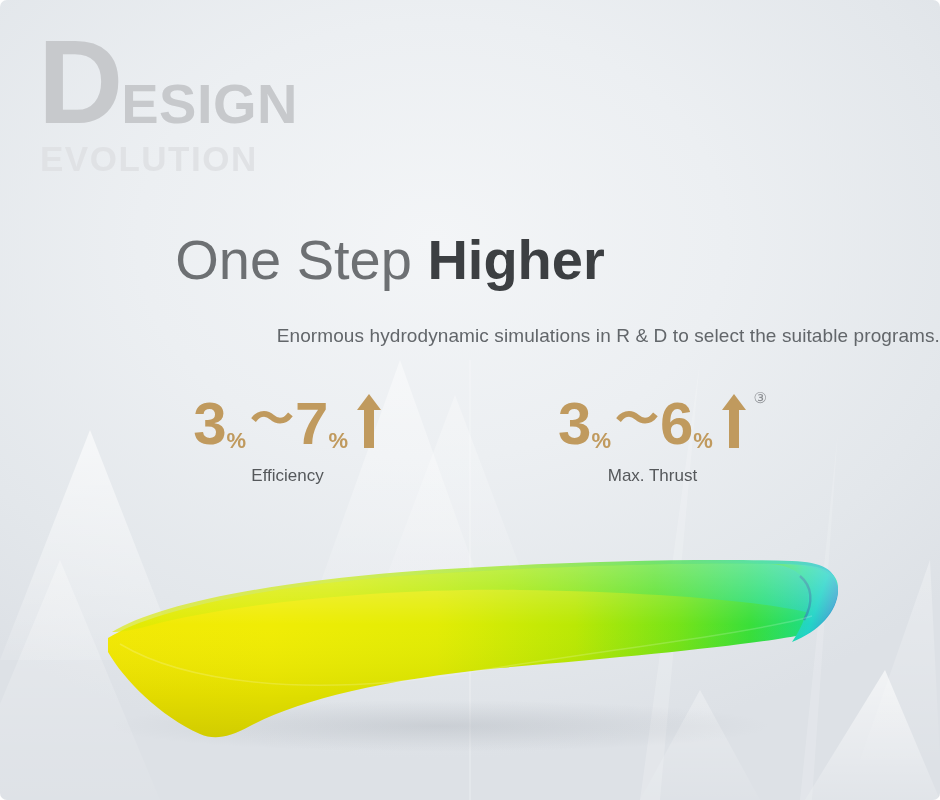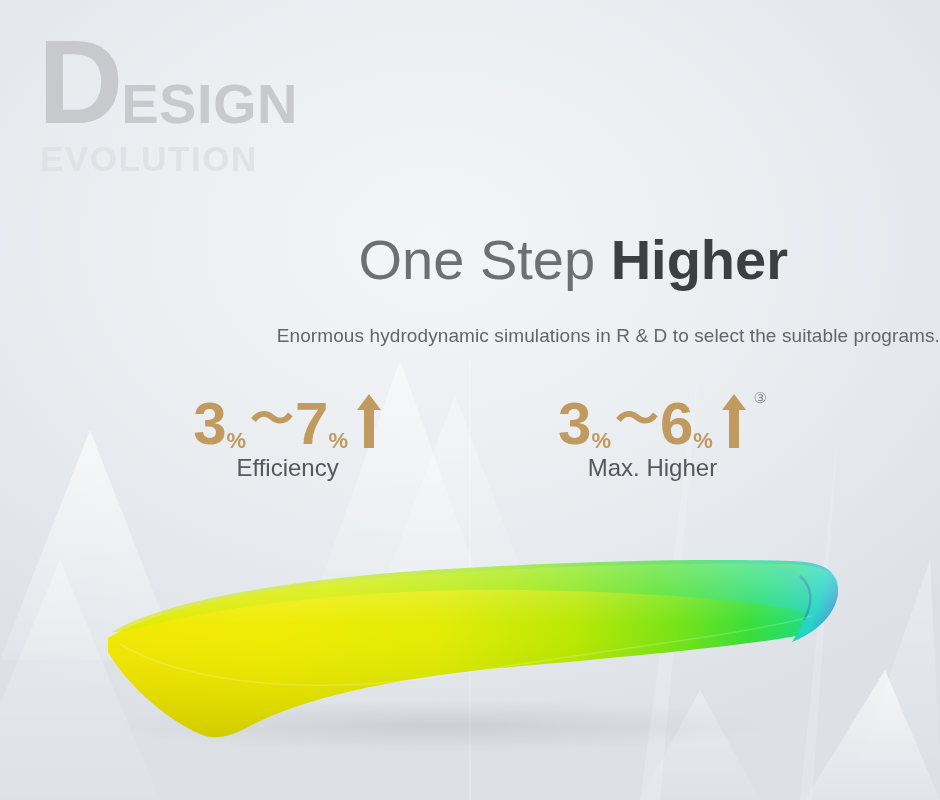--- a/index.html
+++ b/index.html
@@ -10,20 +10,21 @@
     font-family:"Liberation Sans", sans-serif;
   }
 
   .page {
     position:relative;
     width:940px; height:800px;
     background:
       radial-gradient(ellipse 700px 520px at 46% 30%, #f3f5f7 0%, #eceff2 42%, #e3e7eb 78%, #dde1e6 100%),
       linear-gradient(135deg, #f2f4f6 0%, #e7eaee 55%, #dcdfe4 100%);
     overflow:hidden;
+    border-radius:7px;
   }
 
   
   .mountains {
     position:absolute; left:0; top:0;
     width:940px; height:800px;
     pointer-events:none;
   }
 
   
@@ -56,23 +57,23 @@
     margin-left:2px;
     font-size:35px;
     font-weight:bold;
     letter-spacing:1.5px;
     color:#e0e2e5;
   }
 
   
   .headline {
     position:absolute;
-    left:8px; top:229px;
+    left:0; top:229px;
     width:780px;
-    text-align:right;
+    text-align:center;
     font-size:56px;
     line-height:1.12;
     white-space:nowrap;
   }
   .headline-light {
     font-weight:300;
     color:#6d7073;
   }
   .headline-bold {
     font-weight:bold;
@@ -145,21 +146,22 @@
   }
   .stat-sup {
     position:absolute;
     top:-2px;
     right:-20px;
     font-size:15px;
     color:#8c8f93;
     line-height:1;
   }
   .stat-label {
-    font-size:24px;
+    margin-top:12px;
+    font-size:17px;
     color:#55585b;
     white-space:nowrap;
   }
 
   
   .blade-wrap {
     position:absolute;
     left:0; top:540px;
     width:940px; height:260px;
   }
@@ -226,21 +228,21 @@
         <span class="stat-num">3</span>
           <span class="stat-pct">%</span>
           <span class="stat-wave">〜</span>
           <span class="stat-num">6</span>
           <span class="stat-pct">%</span>
           <svg class="stat-arrow" viewBox="0 0 26 58">
           <polygon points="13,2 25,18 18,18 18,56 8,56 8,18 1,18" fill="#c09a5e"></polygon>
         </svg>
       </div>
       <span class="stat-sup">③</span>
-      <div class="stat-label">Max. Higher</div>
+      <div class="stat-label">Max. Thrust</div>
     </div>
 
   </div>
 
   <div class="blade-wrap">
     <svg viewBox="0 0 940 260" width="940" height="260" preserveAspectRatio="none">
       <defs>
         <linearGradient id="bladeMain" x1="0" y1="0" x2="1" y2="0">
           <stop offset="0%" stop-color="#f2e800"></stop>
           <stop offset="22%" stop-color="#f0ec00"></stop>

